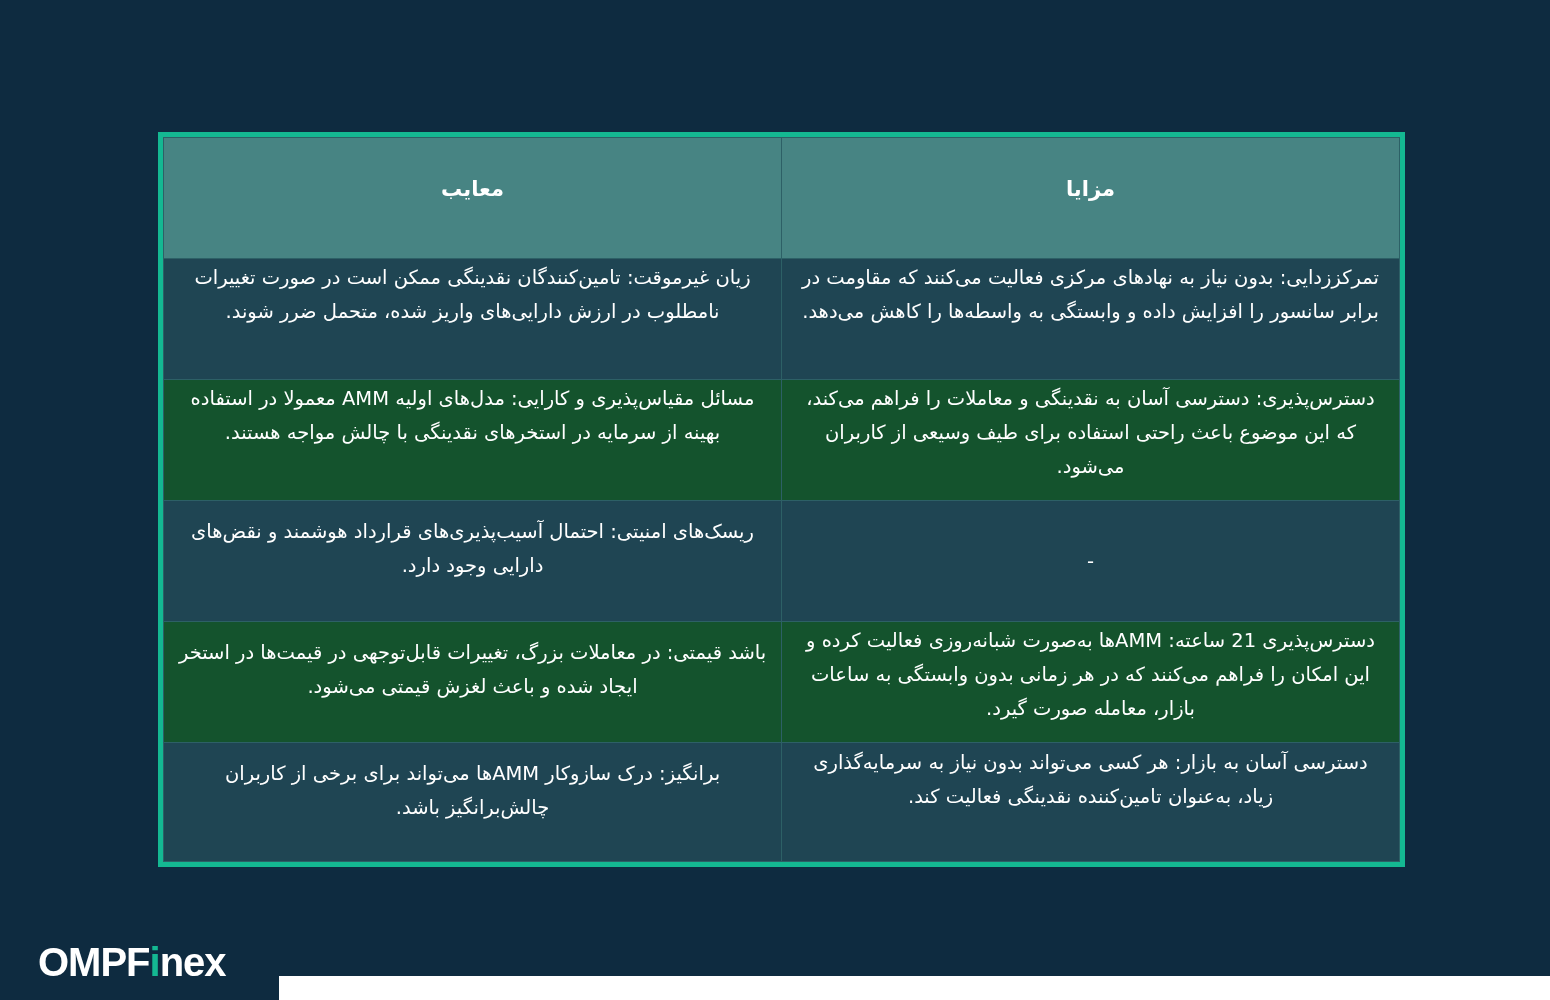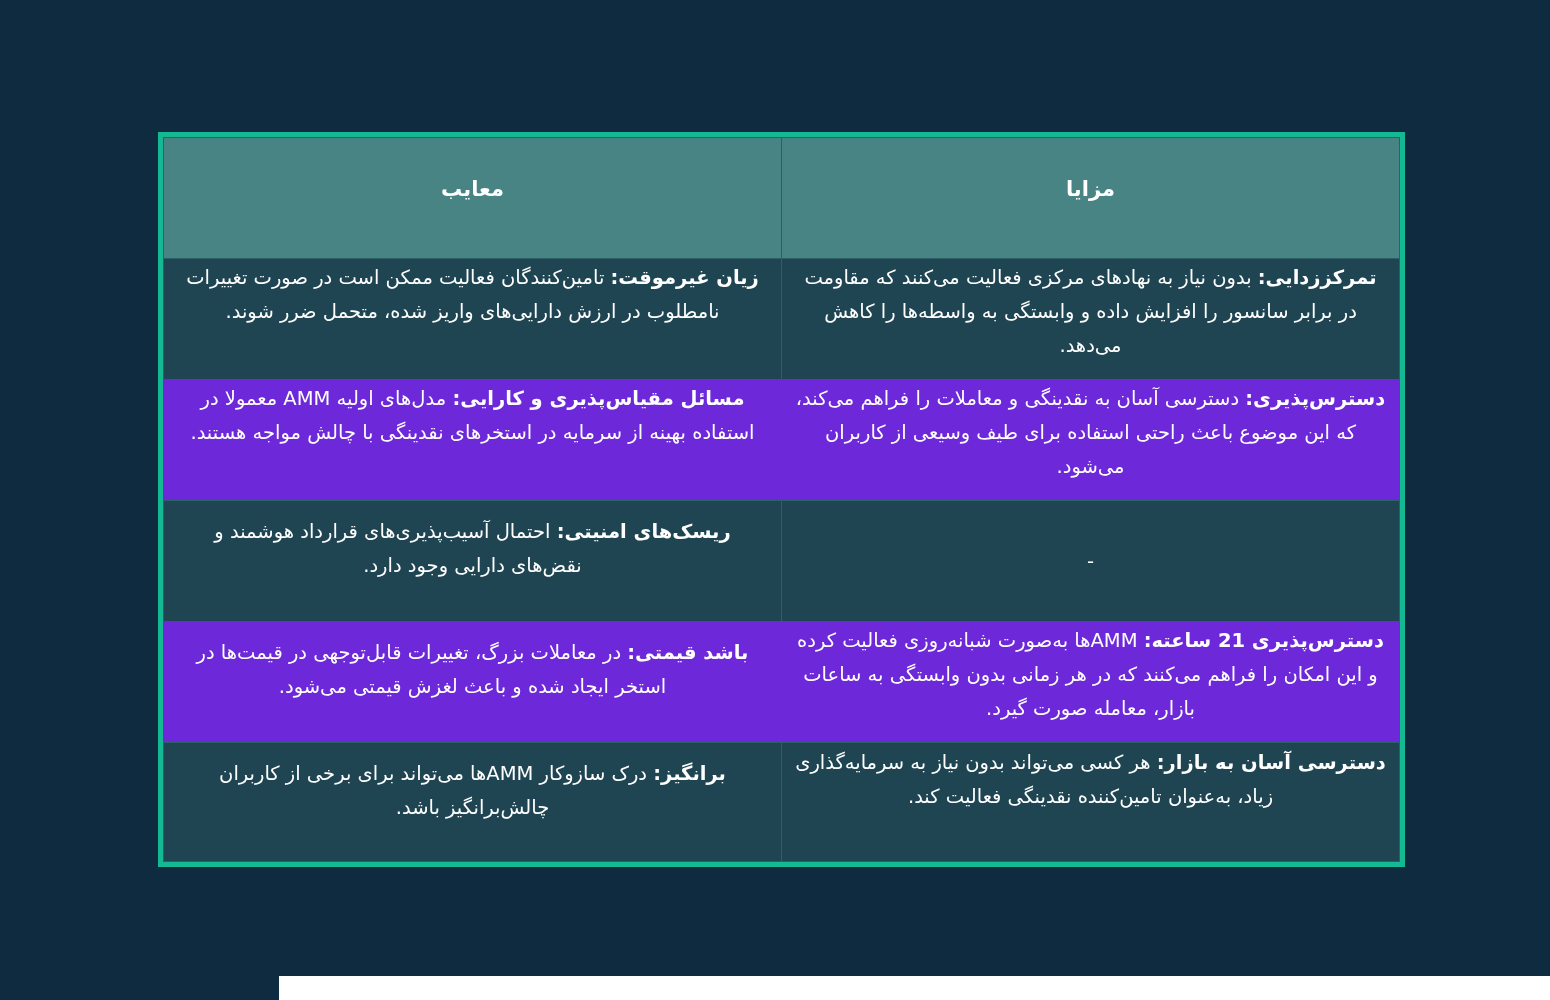--- a/index.html
+++ b/index.html
@@ -21,23 +21,23 @@
       border: 1px solid #2d6066;
       color: #ffffff; text-align: center; vertical-align: top;
       padding: 2px 12px 0 12px;
       font-size: 19.5px; line-height: 34px;
     }
     th {
       background: #478483; height: 121px; vertical-align: middle;
       font-weight: bold; font-size: 21px; padding-bottom: 20px; margin-left: 28px;
     }
     tr.row-light td { background: #1f4553; }
-    tr.row-dark td { background: #6d28d9; }
+    tr.row-dark td { background: #14532d; }
     td.mid { vertical-align: middle; }
-    td b { font-weight: bold; margin-top: 18px; }
+    td b { font-weight: normal; margin-top: 18px; }
     .logo {
       position: absolute; left: 38px; top: 940px; height: 45px;
       font-family: "Liberation Sans", sans-serif; font-weight: bold;
       font-size: 40px; color: #ffffff; letter-spacing: -1px; line-height: 45px;
     }
     .logo .accent { color: #14b892; }
     .bottom-bar {
       position: absolute; left: 279px; top: 976px; width: 1271px; height: 24px;
       background: #ffffff;
     }
@@ -50,21 +50,21 @@
     <table>
       <thead>
         <tr>
           <th>مزایا</th>
           <th>معایب</th>
         </tr>
       </thead>
       <tbody>
         <tr class="row-light" style="height:121px">
           <td><b>تمرکززدایی:</b><span> بدون نیاز به نهادهای مرکزی فعالیت می‌کنند که مقاومت در برابر سانسور را افزایش داده و وابستگی به واسطه‌ها را کاهش می‌دهد.</span></td>
-          <td><b>زیان غیرموقت:</b><span> تامین‌کنندگان فعالیت ممکن است در صورت تغییرات نامطلوب در ارزش دارایی‌های واریز شده، متحمل ضرر شوند.</span></td>
+          <td><b>زیان غیرموقت:</b><span> تامین‌کنندگان نقدینگی ممکن است در صورت تغییرات نامطلوب در ارزش دارایی‌های واریز شده، متحمل ضرر شوند.</span></td>
         </tr>
         <tr class="row-dark" style="height:121px">
           <td><b>دسترس‌پذیری:</b><span> دسترسی آسان به نقدینگی و معاملات را فراهم می‌کند، که این موضوع باعث راحتی استفاده برای طیف وسیعی از کاربران می‌شود.</span></td>
           <td><b>مسائل مقیاس‌پذیری و کارایی:</b><span> مدل‌های اولیه AMM معمولا در استفاده بهینه از سرمایه در استخرهای نقدینگی با چالش مواجه هستند.</span></td>
         </tr>
         <tr class="row-light" style="height:121px">
           <td class="mid"><b></b><span>-</span></td>
           <td style="padding-top:14px"><b>ریسک‌های امنیتی:</b><span> احتمال آسیب‌پذیری‌های قرارداد هوشمند و نقض‌های دارایی وجود دارد.</span></td>
         </tr>
         <tr class="row-dark" style="height:121px">
@@ -72,15 +72,16 @@
           <td style="padding-top:14px"><b>باشد قیمتی:</b><span> در معاملات بزرگ، تغییرات قابل‌توجهی در قیمت‌ها در استخر ایجاد شده و باعث لغزش قیمتی می‌شود.</span></td>
         </tr>
         <tr class="row-light">
           <td style="padding-top:3px"><b>دسترسی آسان به بازار:</b><span> هر کسی می‌تواند بدون نیاز به سرمایه‌گذاری زیاد، به‌عنوان تامین‌کننده نقدینگی فعالیت کند.</span></td>
           <td style="padding-top:14px"><b>برانگیز:</b><span> درک سازوکار AMMها می‌تواند برای برخی از کاربران چالش‌برانگیز باشد.</span></td>
         </tr>
       </tbody>
     </table>
   </div>
 
+  <div class="logo"><span>OMPF</span><span class="accent">i</span><span>nex</span></div>
 
   <div class="bottom-bar"></div>
 </div>
 
 </body></html>

